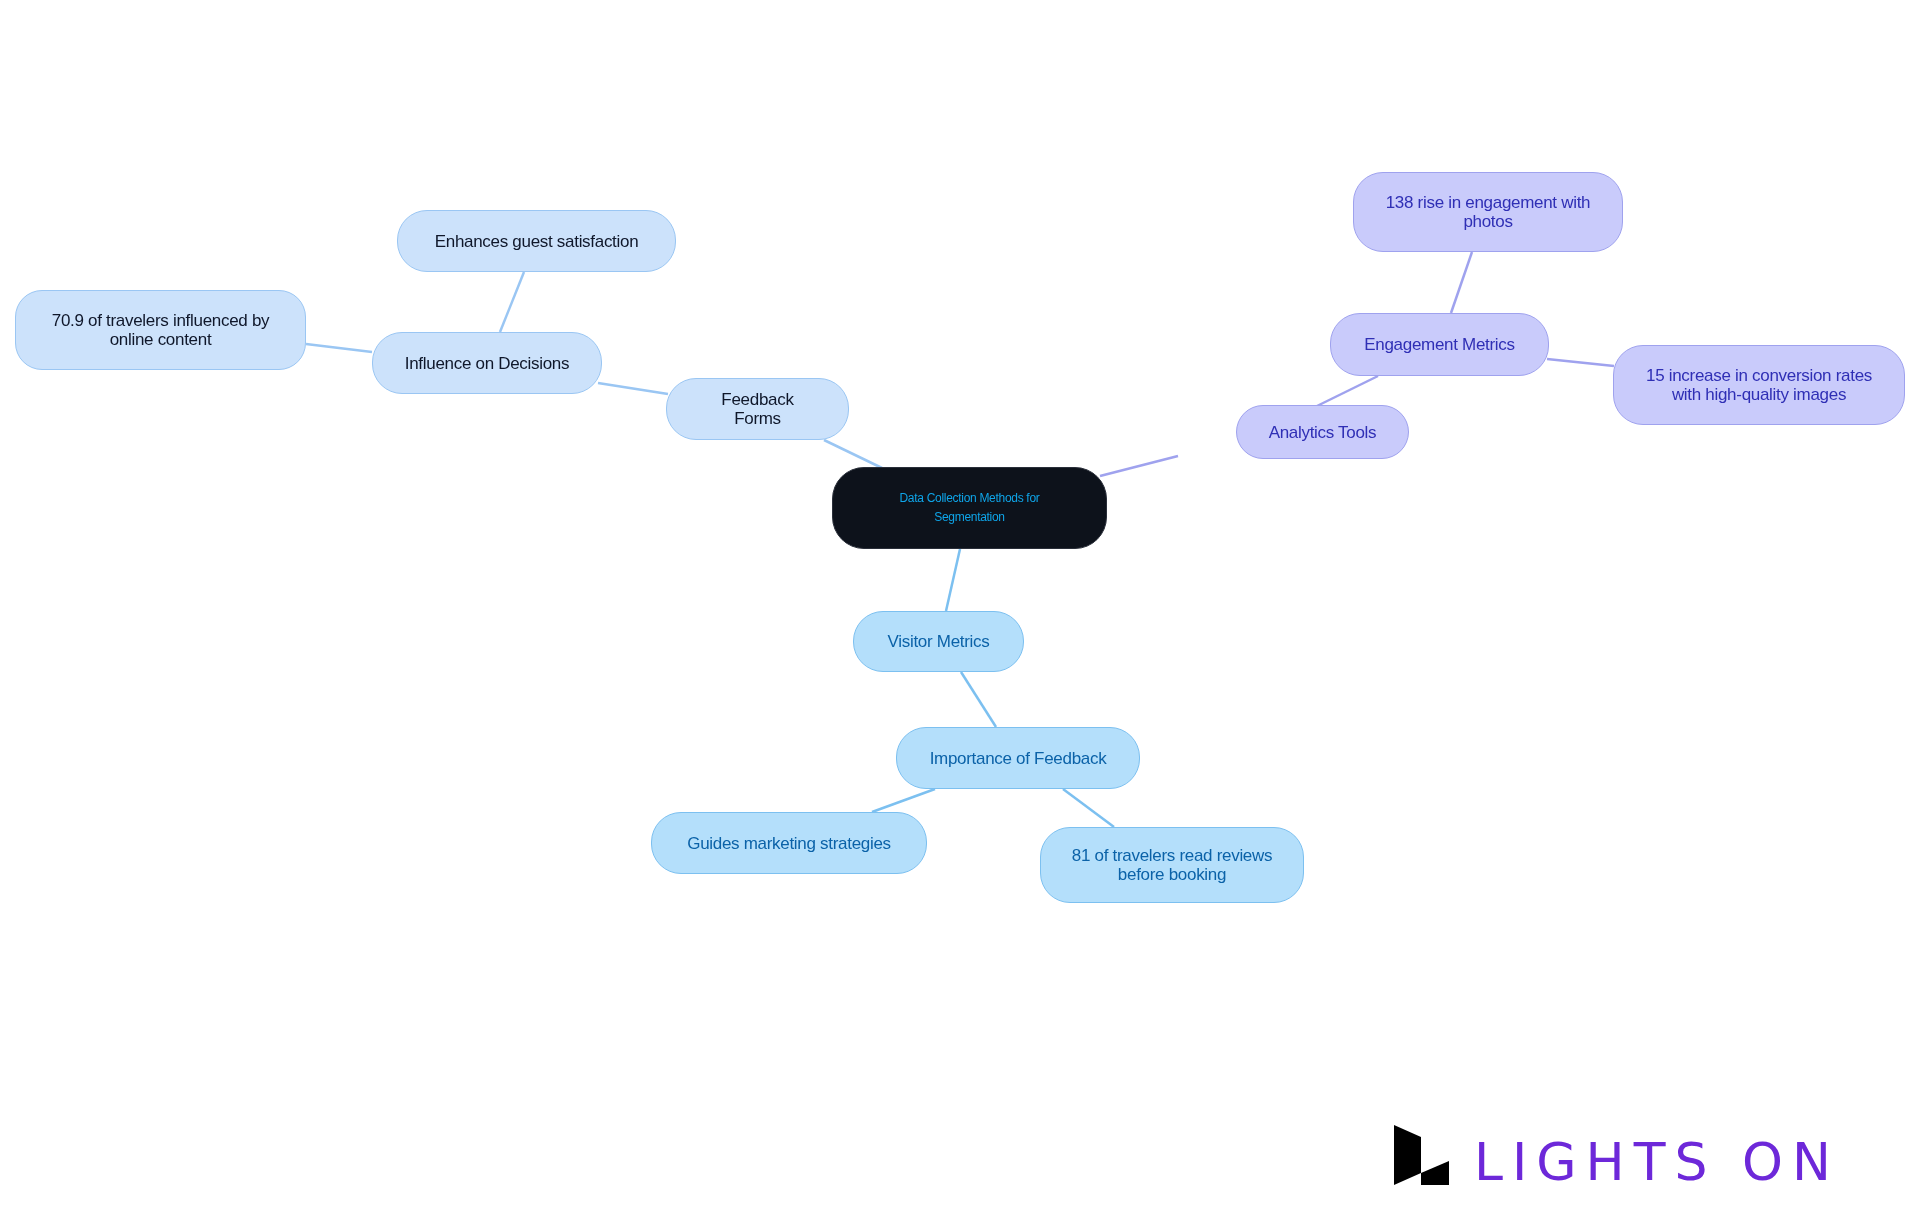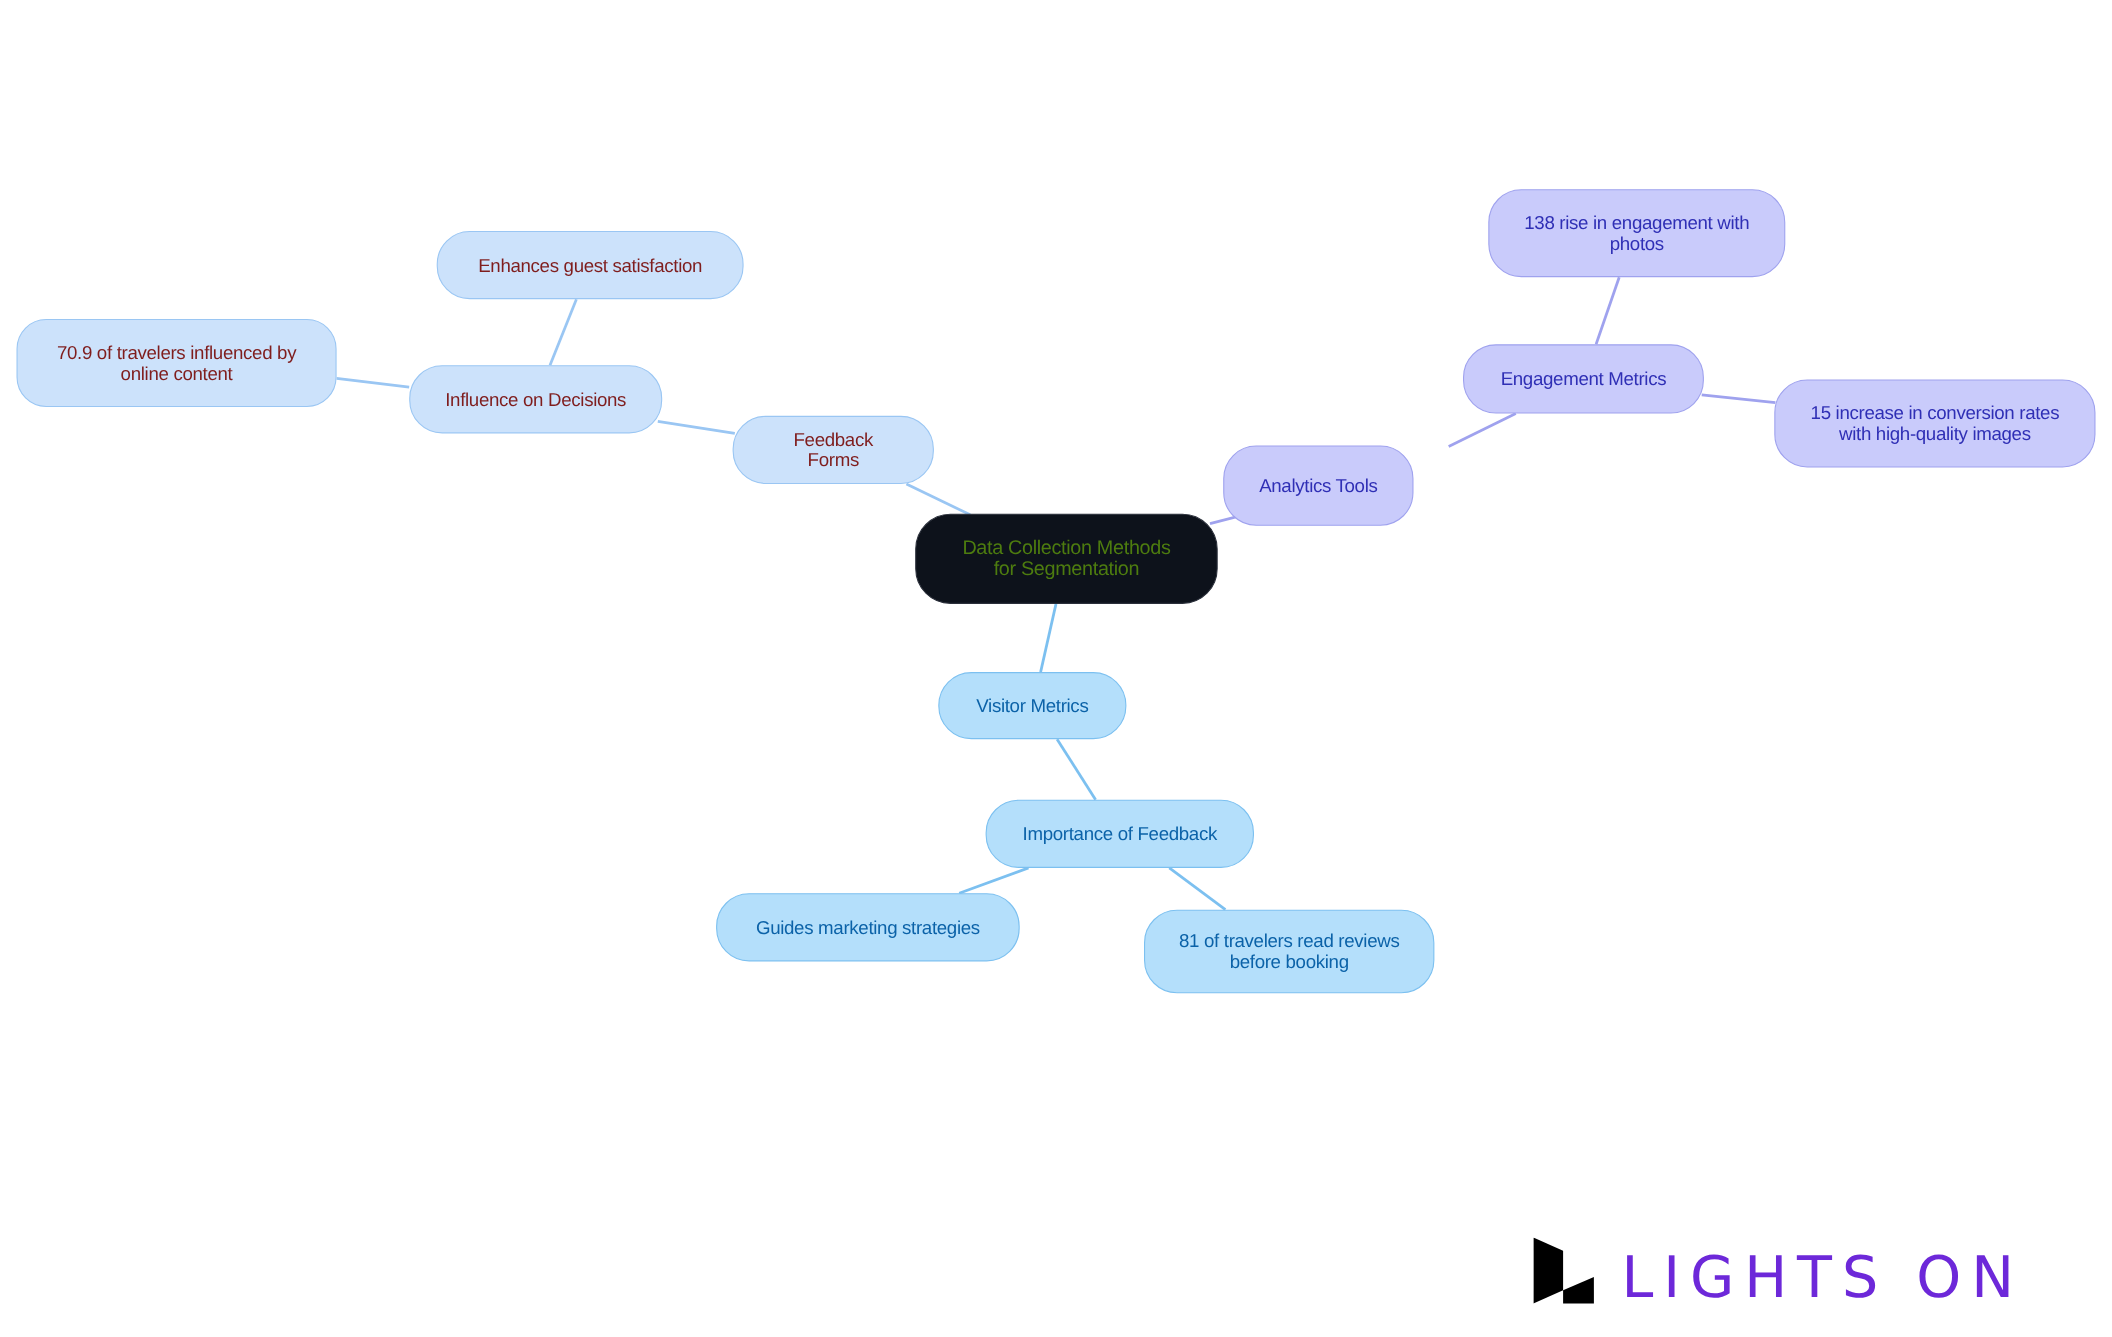--- a/index.html
+++ b/index.html
@@ -2,22 +2,22 @@
 <html><head>
 <meta charset="utf-8">
 <style>
   html, body { margin: 0; padding: 0; background: #ffffff; }
   body { width: 1920px; height: 1215px; position: relative; overflow: hidden;
          font-family: "Liberation Sans", "DejaVu Sans", sans-serif; }
   #edges { position: absolute; left: 0; top: 0; width: 1920px; height: 1215px; }
   .node { position: absolute; box-sizing: border-box; display: flex; align-items: center;
           justify-content: center; text-align: center; border-radius: 30px; border: 1.5px solid;
           font-size: 17px; line-height: 19px; padding: 0 30px; letter-spacing: -0.3px; cursor: pointer; }
-  .root { background: #0d121b; border-color: #2a2f3a; color: #4d7c0f; border-radius: 32px; font-size: 18px; }
-  .blue { background: #cce2fb; border-color: #9ac6f3; color: #7f1d1d; }
+  .root { background: #0d121b; border-color: #2a2f3a; color: #0ea5e9; border-radius: 32px; font-size: 12px; }
+  .blue { background: #cce2fb; border-color: #9ac6f3; color: #0f172a; }
   .sky { background: #b4dffb; border-color: #7cc0f0; color: #0b62a8; }
   .purple { background: #c9cbfb; border-color: #9fa2ee; color: #2f2fb5; }
   .logo { position: absolute; left: 1394px; top: 1124px; display: flex; align-items: center; }
   .logo-text { font-family: "DejaVu Sans", sans-serif; font-size: 52px; letter-spacing: 9px;
                color: #6d28d9; margin-left: 24px; font-weight: normal; line-height: 52px; margin-top: 12px; }
 </style>
 </head>
 <body>
 
 <svg id="edges" xmlns="http://www.w3.org/2000/svg">
@@ -48,21 +48,21 @@
 <div class="node blue" style="left:372px;top:332px;width:230px;height:62px;">
   <span>Influence on Decisions</span>
 </div>
 <div class="node blue" style="left:397px;top:210px;width:279px;height:62px;">
   <span>Enhances guest satisfaction</span>
 </div>
 <div class="node blue" style="left:15px;top:290px;width:291px;height:80px;border-radius:27px;">
   <span>70.9 of travelers influenced by online content</span>
 </div>
 
-<div class="node purple" style="left:1112px;top:405px;width:173px;height:73px;">
+<div class="node purple" style="left:1236px;top:405px;width:173px;height:54px;">
   <span>Analytics Tools</span>
 </div>
 <div class="node purple" style="left:1330px;top:313px;width:219px;height:63px;">
   <span>Engagement Metrics</span>
 </div>
 <div class="node purple" style="left:1353px;top:172px;width:270px;height:80px;">
   <span>138 rise in engagement with photos</span>
 </div>
 <div class="node purple" style="left:1613px;top:345px;width:292px;height:80px;">
   <span>15 increase in conversion rates with high-quality images</span>

